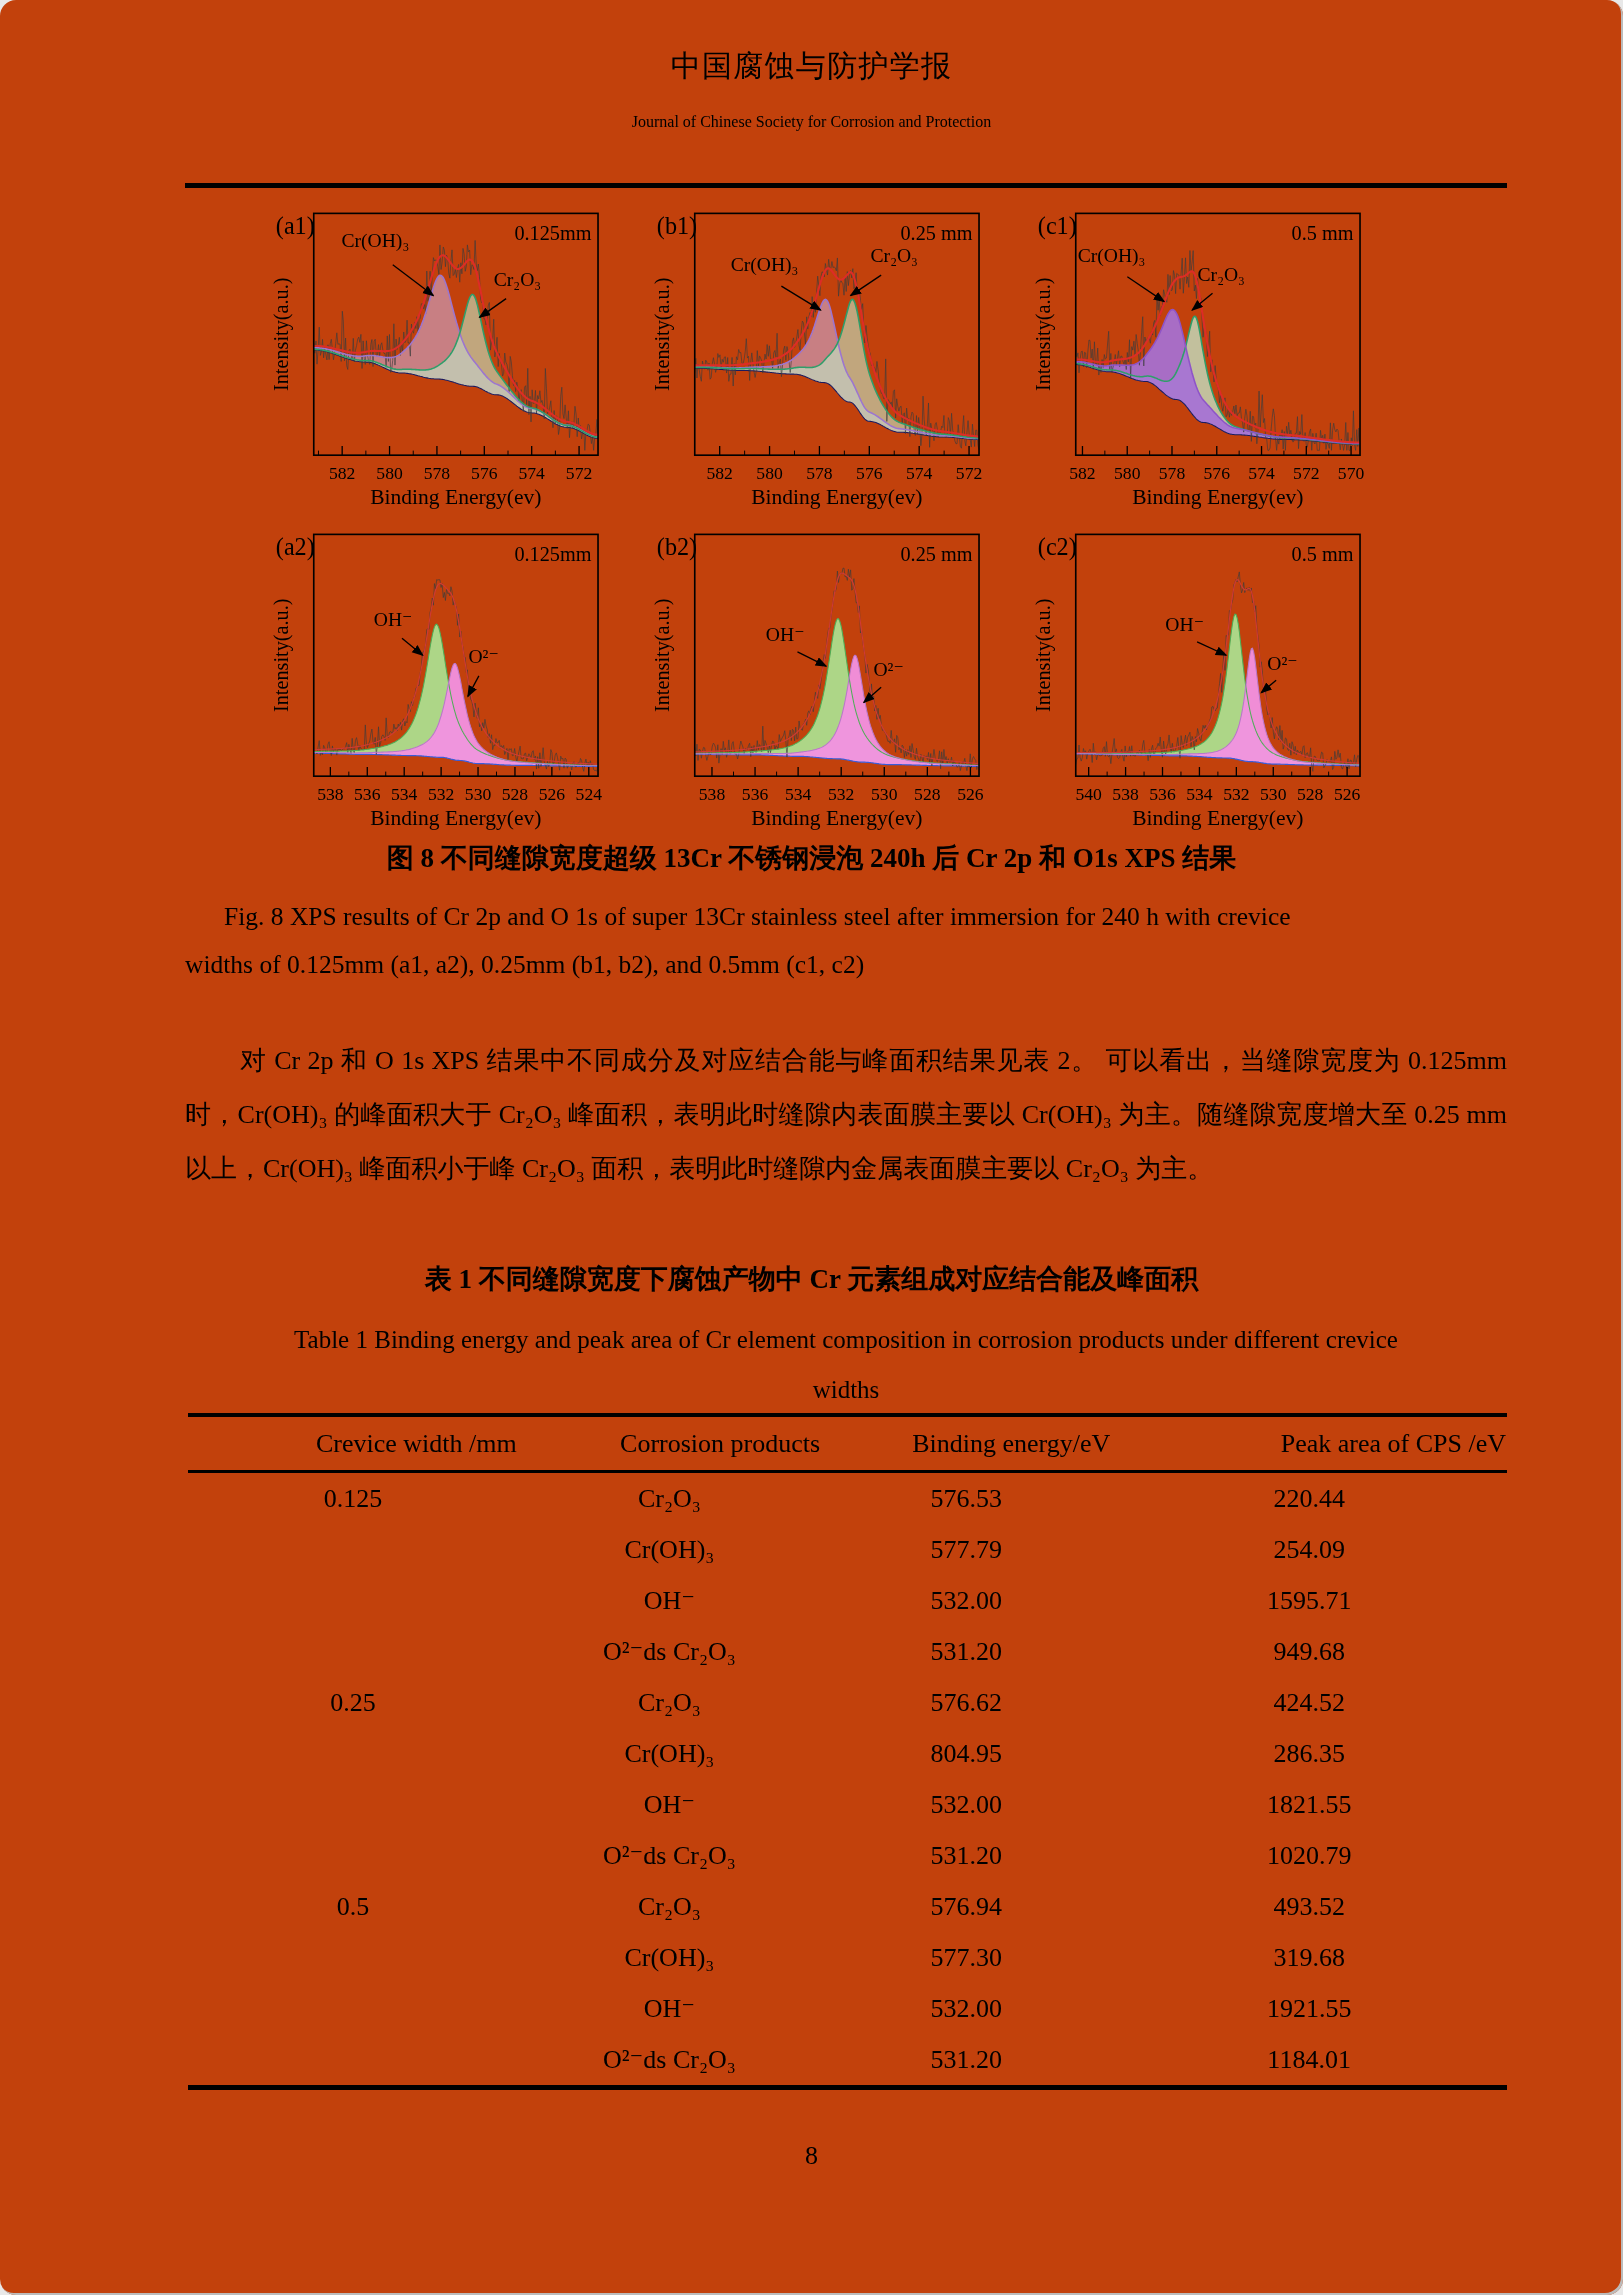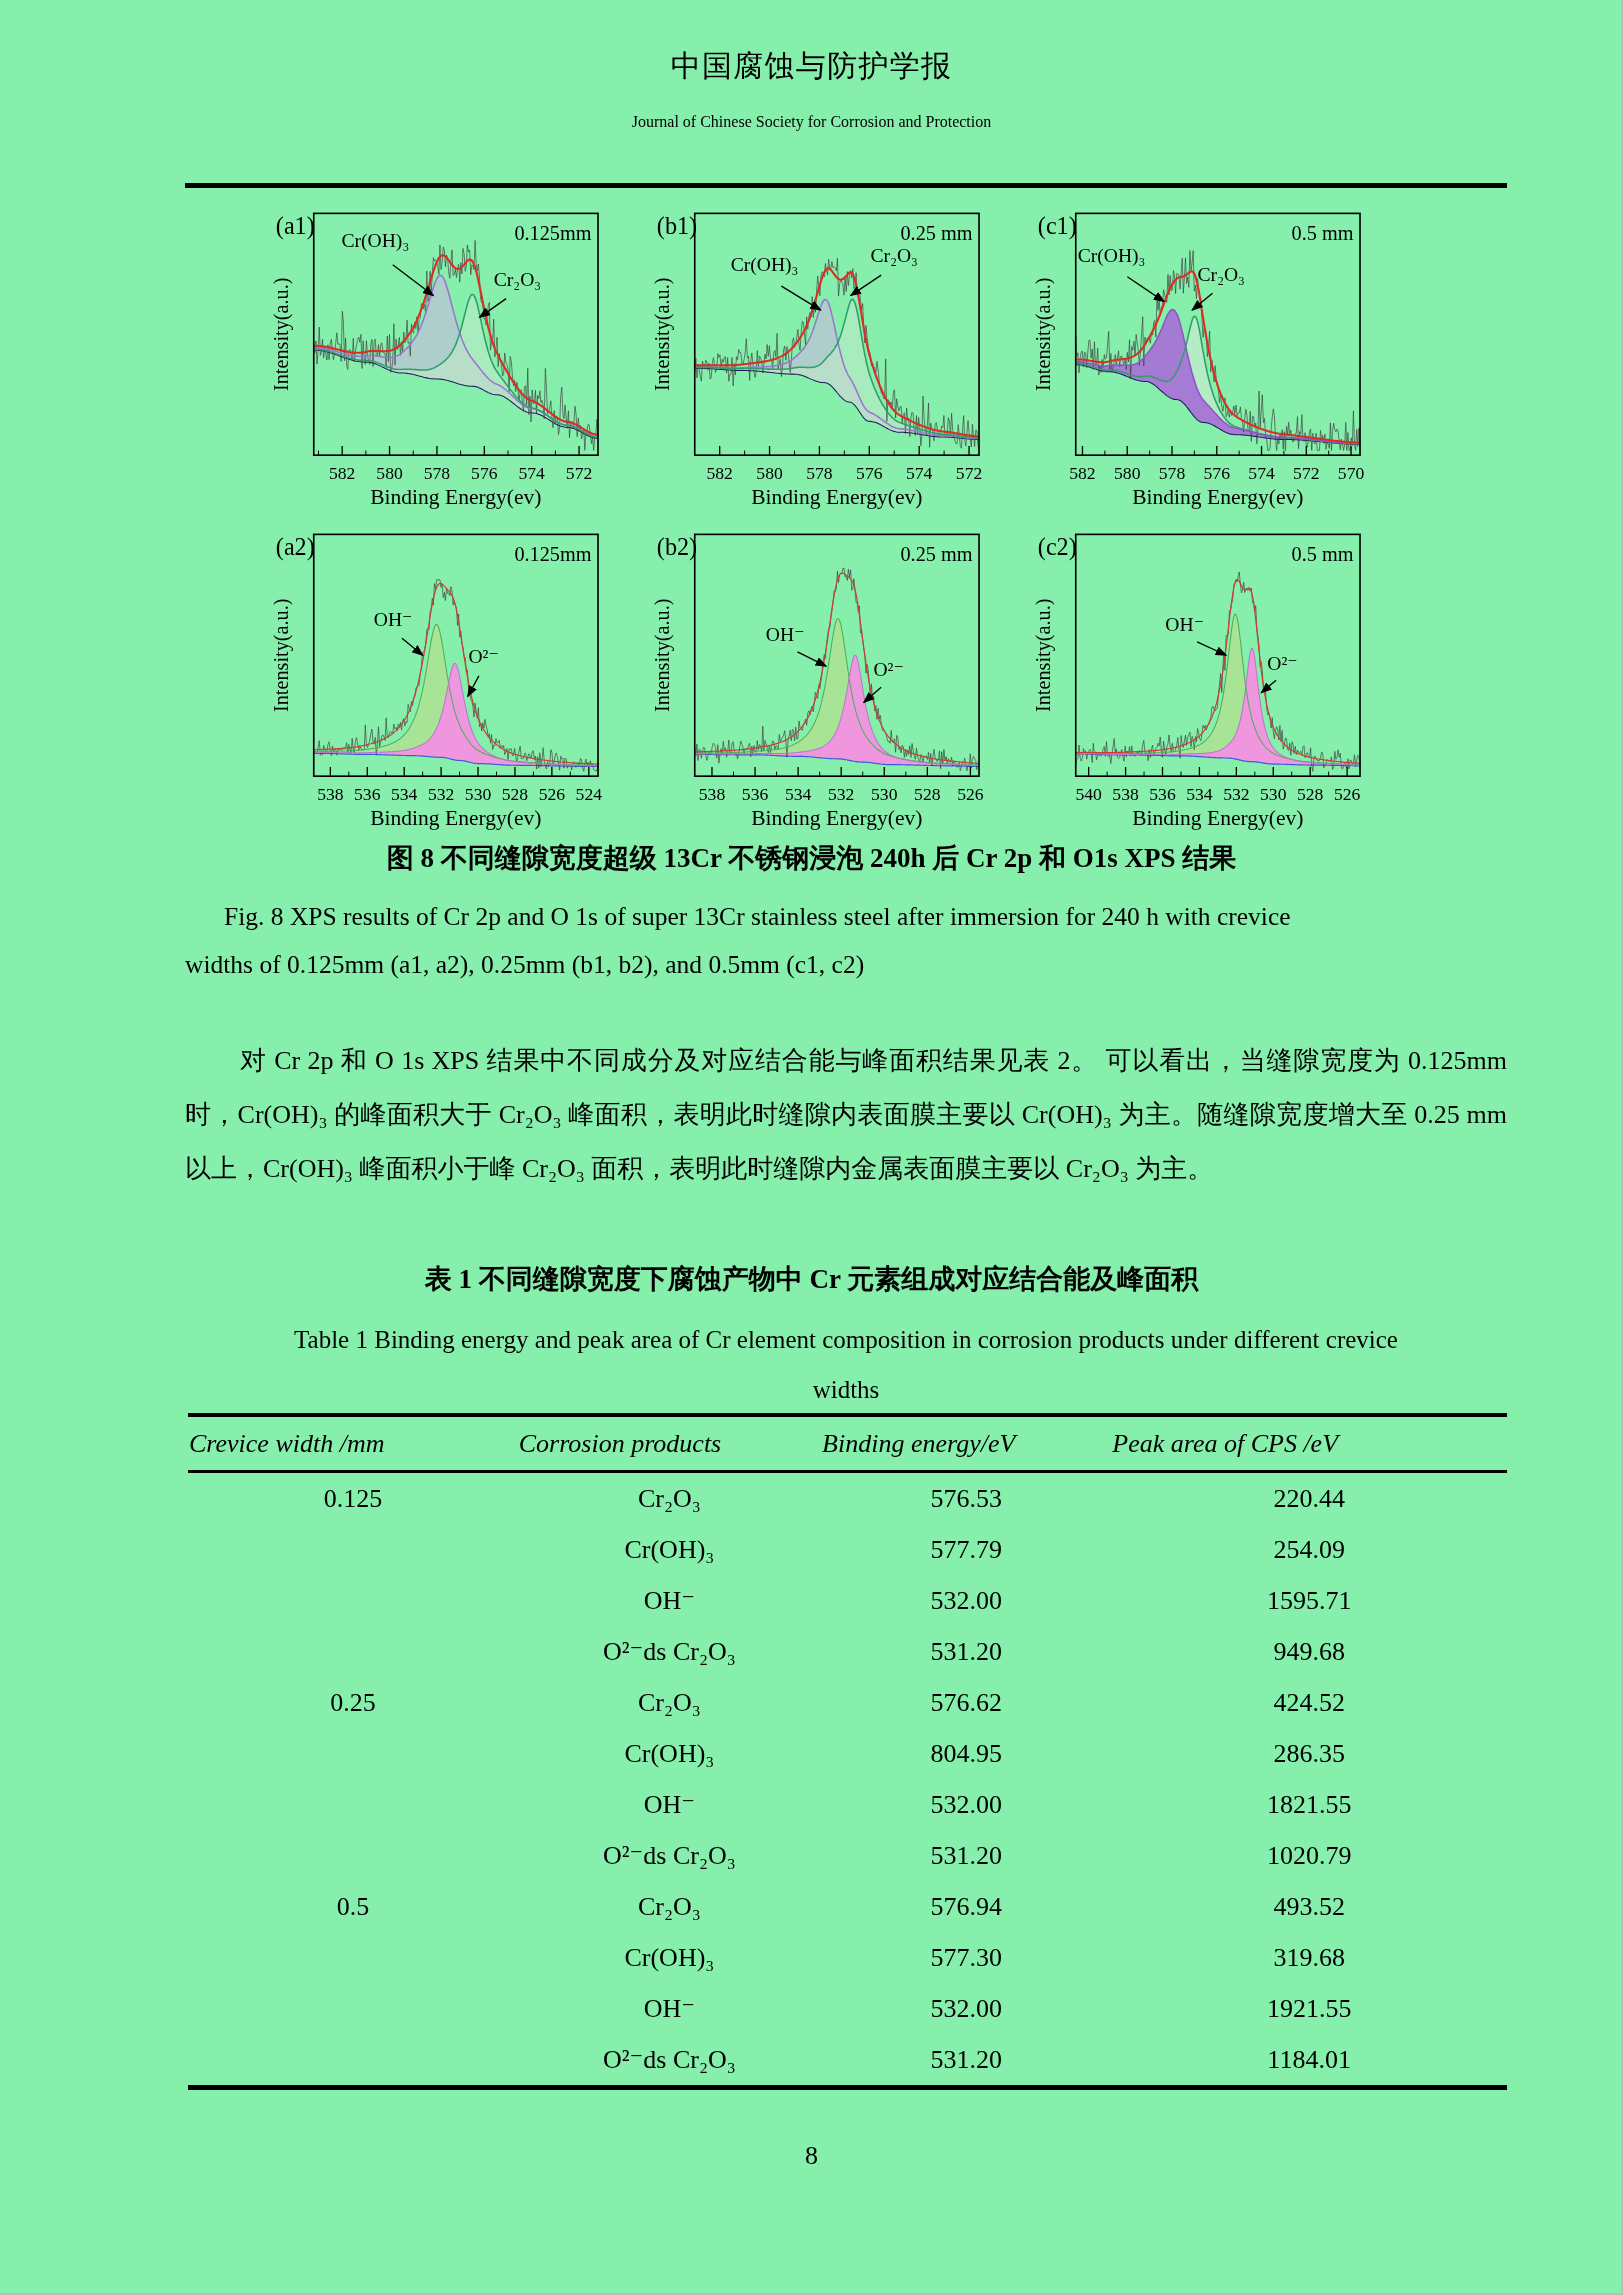--- a/index.html
+++ b/index.html
@@ -1,37 +1,37 @@
 <!DOCTYPE html>
 <html style="font-size:10.5px"><head>
 <meta charset="utf-8">
 <style>
   html,body{margin:0;padding:0;background:#e8e8e8;}
-  .page{position:relative;width:1623px;height:2295px;background:#86efac;
+  .page{position:relative;width:1623px;height:2295px;background:#c2410c;
         font-family:"Liberation Serif","DejaVu Serif",serif;color:#000;
-        box-shadow:inset -2px -2px 0 #bcbcbc;overflow:hidden;}
+        box-shadow:inset -2px -2px 0 #bcbcbc;overflow:hidden;border-radius:16px;}
   .center{text-align:center;}
   .hdr-zh{position:absolute;top:46px;left:0;width:100%;font-size:30px;line-height:39px;letter-spacing:1.3px;}
   .hdr-en{position:absolute;top:105px;left:0;width:100%;font-size:16px;line-height:33px;}
   .hdr-rule{position:absolute;top:183px;left:185px;width:1322px;height:5.2px;background:#000;}
   .figure-grid{position:absolute;top:196px;left:268px;width:1152px;}
   .fig-row{display:flex;}
   .plot-cell{width:381px;height:321px;}
   svg text{font-family:"Liberation Serif","DejaVu Serif",serif;fill:#000;}
   .cap-zh{position:absolute;top:841px;left:0;width:100%;font-size:27px;font-weight:bold;line-height:35px;}
   .cap-en{position:absolute;top:893px;left:185px;width:1322px;font-size:25.5px;line-height:48px;}
   .cap-en .l1{text-indent:39px;}
   .body-par{position:absolute;top:1034px;left:185px;width:1322px;font-size:26px;line-height:54px;
             text-align:justify;text-indent:55px;}
   .tcap-zh{position:absolute;top:1260px;left:0;width:100%;font-size:27px;font-weight:bold;line-height:39px;}
   .tcap-en{position:absolute;top:1315px;left:185px;width:1322px;font-size:25px;line-height:50px;text-align:center;}
   .data-table{position:absolute;top:1413px;left:188px;width:1319px;border-collapse:collapse;
               font-size:26px;}
   .data-table thead th{border-top:4.6px solid #000;border-bottom:3.9px solid #000;height:51px;
-                       font-weight:normal;text-align:left;font-style:italic;}
+                       font-weight:normal;text-align:right;}
   .data-table tbody td{height:49px;text-align:center;vertical-align:middle;}
   .data-table tbody tr:last-child td{border-bottom:5.2px solid #000;}
   .pageno{position:absolute;top:2141px;left:0;width:100%;font-size:26px;}
 </style>
 </head>
 <body>
 
 <div class="page">
 
   <div class="hdr-zh center">中国腐蚀与防护学报</div>

